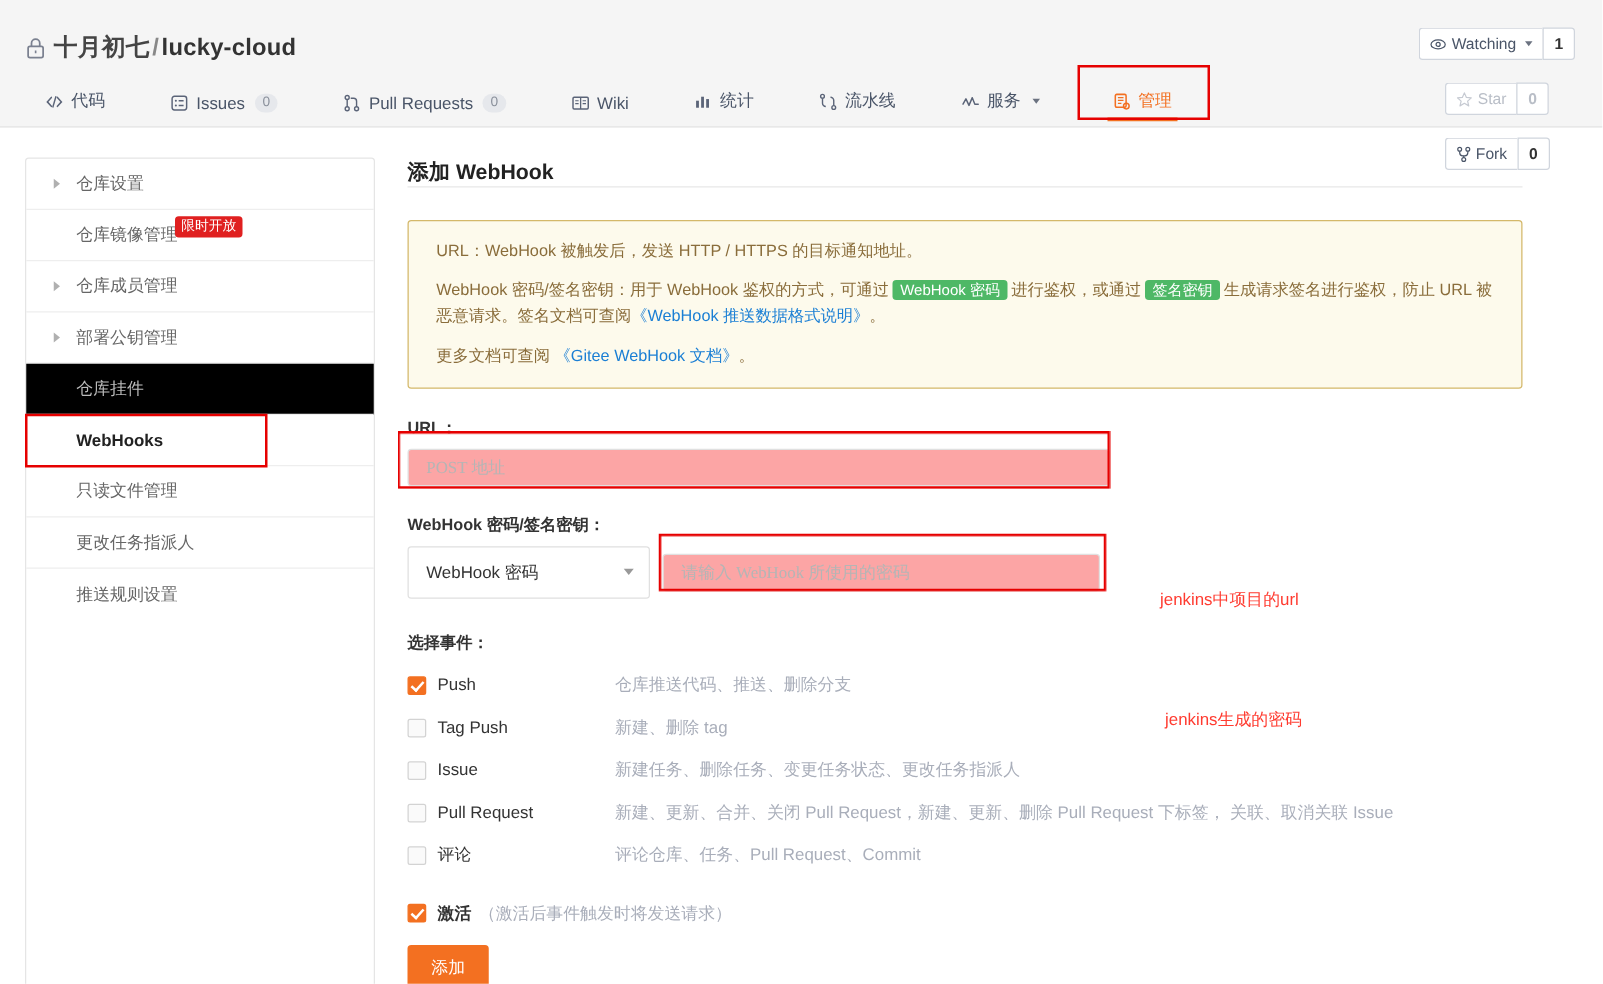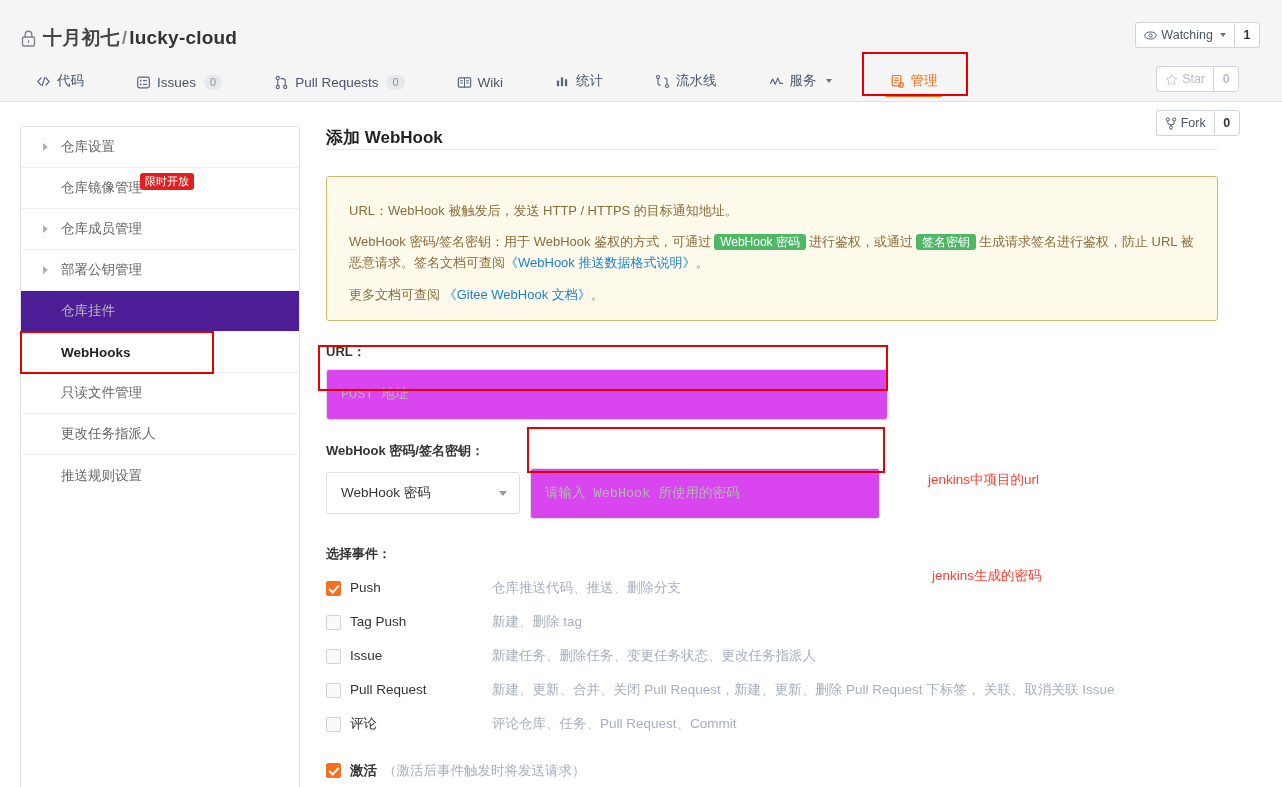--- a/index.html
+++ b/index.html
@@ -154,21 +154,21 @@
   .side-item .arrow {
     width: 0; height: 0;
     border-top: 4px solid transparent;
     border-bottom: 4px solid transparent;
     border-left: 5px solid #b0b0b0;
     position: absolute;
     left: 22px;
   }
   .side-item .side-label { margin-left: 16px; }
   .side-item.no-arrow .side-label { margin-left: 16px; }
-  .side-item.disabled { background: #4c1d95; color: #bbb; }
+  .side-item.disabled { background: #000000; color: #bbb; }
   .side-item.current .side-label { font-weight: bold; color: #222; }
   .badge-limited {
     background: #e02020;
     color: #fff;
     font-size: 11px;
     border-radius: 3px;
     padding: 1px 5px;
     line-height: 15px;
     position: relative;
     top: -7px;
@@ -196,21 +196,21 @@
     width: 892px;
   }
 
   
   #notice-box {
     margin-top: 26px;
     width: 892px;
     background: #fdfaec;
     border: 1px solid #d4b86a;
     border-radius: 3px;
-    padding: 23px 20px 15px 22px;
+    padding: 13px 20px 15px 22px;
     color: #8a6d3b;
     font-size: 13px;
     line-height: 1.62;
   }
   #notice-box p { margin: 0 0 10px 0; }
   #notice-box p:last-child { margin-bottom: 0; }
   .green-tag {
     background: #4eb866;
     color: #fff;
     border-radius: 3px;
@@ -223,29 +223,29 @@
 
   
   .field-label {
     font-size: 13px;
     font-weight: bold;
     color: #333;
     margin: 22px 0 8px 0;
   }
   .text-input {
     width: 562px;
-    height: 51px;
+    height: 30px;
     border: 1px solid #e0e0e0;
     border-radius: 3px;
     padding: 0 14px;
     font-size: 13.5px;
     color: #333;
     outline: none;
-    background: #d946ef;
-    font-family: Liberation Mono, monospace;
+    background: #fca5a5;
+    font-family: Liberation Serif, serif;
   }
   .text-input::placeholder { color: #b5b5b5; }
   .row-secret { display: flex; align-items: center; gap: 10px; position: relative; }
   .select-box {
     width: 194px;
     height: 42px;
     border: 1px solid #e0e0e0;
     border-radius: 3px;
     display: flex;
     align-items: center;

